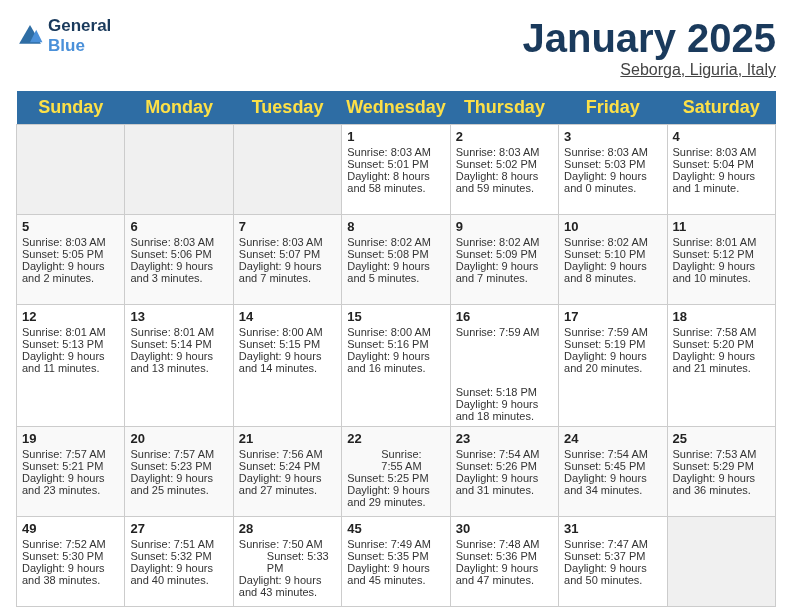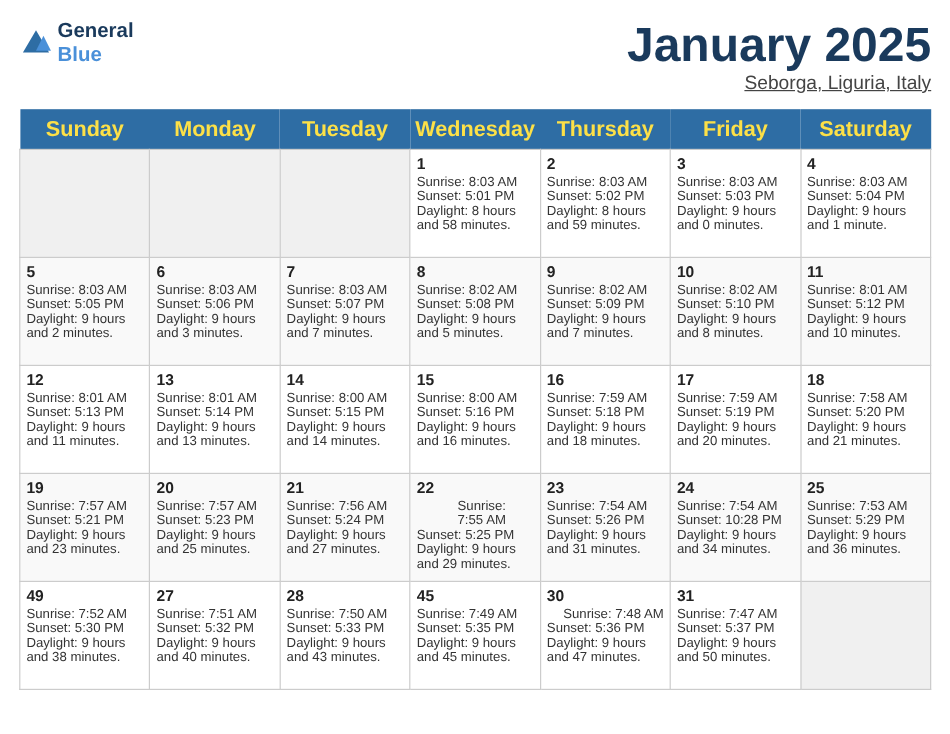--- a/index.html
+++ b/index.html
@@ -202,21 +202,21 @@
         </td>
         <td>
           <span class="date-num">15</span>
           <span style="display: block;">Sunrise: 8:00 AM</span>
           <span style="display: block;">Sunset: 5:16 PM</span>
           <span style="display: block;">Daylight: 9 hours and 16 minutes.</span>
         </td>
         <td>
           <span class="date-num">16</span>
           <span style="display: block;">Sunrise: 7:59 AM</span>
-          <span style="display: block;">Sunset: 5:18 PM</span>
+          <span style="display: block; margin-top: 48px;">Sunset: 5:18 PM</span>
           <span style="display: block;">Daylight: 9 hours and 18 minutes.</span>
         </td>
         <td>
           <span class="date-num">17</span>
           <span style="display: block;">Sunrise: 7:59 AM</span>
           <span style="display: block;">Sunset: 5:19 PM</span>
           <span style="display: block;">Daylight: 9 hours and 20 minutes.</span>
         </td>
         <td>
           <span class="date-num">18</span>
@@ -252,21 +252,21 @@
         </td>
         <td>
           <span class="date-num">23</span>
           <span style="display: block;">Sunrise: 7:54 AM</span>
           <span style="display: block;">Sunset: 5:26 PM</span>
           <span style="display: block;">Daylight: 9 hours and 31 minutes.</span>
         </td>
         <td>
           <span class="date-num">24</span>
           <span style="display: block;">Sunrise: 7:54 AM</span>
-          <span style="display: block;">Sunset: 10:28 PM</span>
+          <span style="display: block;">Sunset: 5:45 PM</span>
           <span style="display: block;">Daylight: 9 hours and 34 minutes.</span>
         </td>
         <td>
           <span class="date-num">25</span>
           <span style="display: block;">Sunrise: 7:53 AM</span>
           <span style="display: block;">Sunset: 5:29 PM</span>
           <span style="display: block;">Daylight: 9 hours and 36 minutes.</span>
         </td>
       </tr>
       <tr class="row-odd">
@@ -278,32 +278,32 @@
         </td>
         <td>
           <span class="date-num">27</span>
           <span style="display: block;">Sunrise: 7:51 AM</span>
           <span style="display: block;">Sunset: 5:32 PM</span>
           <span style="display: block;">Daylight: 9 hours and 40 minutes.</span>
         </td>
         <td>
           <span class="date-num">28</span>
           <span style="display: block;">Sunrise: 7:50 AM</span>
-          <span style="display: block;">Sunset: 5:33 PM</span>
+          <span style="display: block; margin-left: 28px;">Sunset: 5:33 PM</span>
           <span style="display: block;">Daylight: 9 hours and 43 minutes.</span>
         </td>
         <td>
           <span class="date-num">45</span>
           <span style="display: block;">Sunrise: 7:49 AM</span>
           <span style="display: block;">Sunset: 5:35 PM</span>
           <span style="display: block;">Daylight: 9 hours and 45 minutes.</span>
         </td>
         <td>
           <span class="date-num">30</span>
-          <span style="display: block; text-align: right;">Sunrise: 7:48 AM</span>
+          <span style="display: block;">Sunrise: 7:48 AM</span>
           <span style="display: block;">Sunset: 5:36 PM</span>
           <span style="display: block;">Daylight: 9 hours and 47 minutes.</span>
         </td>
         <td>
           <span class="date-num">31</span>
           <span style="display: block;">Sunrise: 7:47 AM</span>
           <span style="display: block;">Sunset: 5:37 PM</span>
           <span style="display: block;">Daylight: 9 hours and 50 minutes.</span>
         </td>
         <td class="empty" style="background: rgb(240, 240, 240);"></td>

